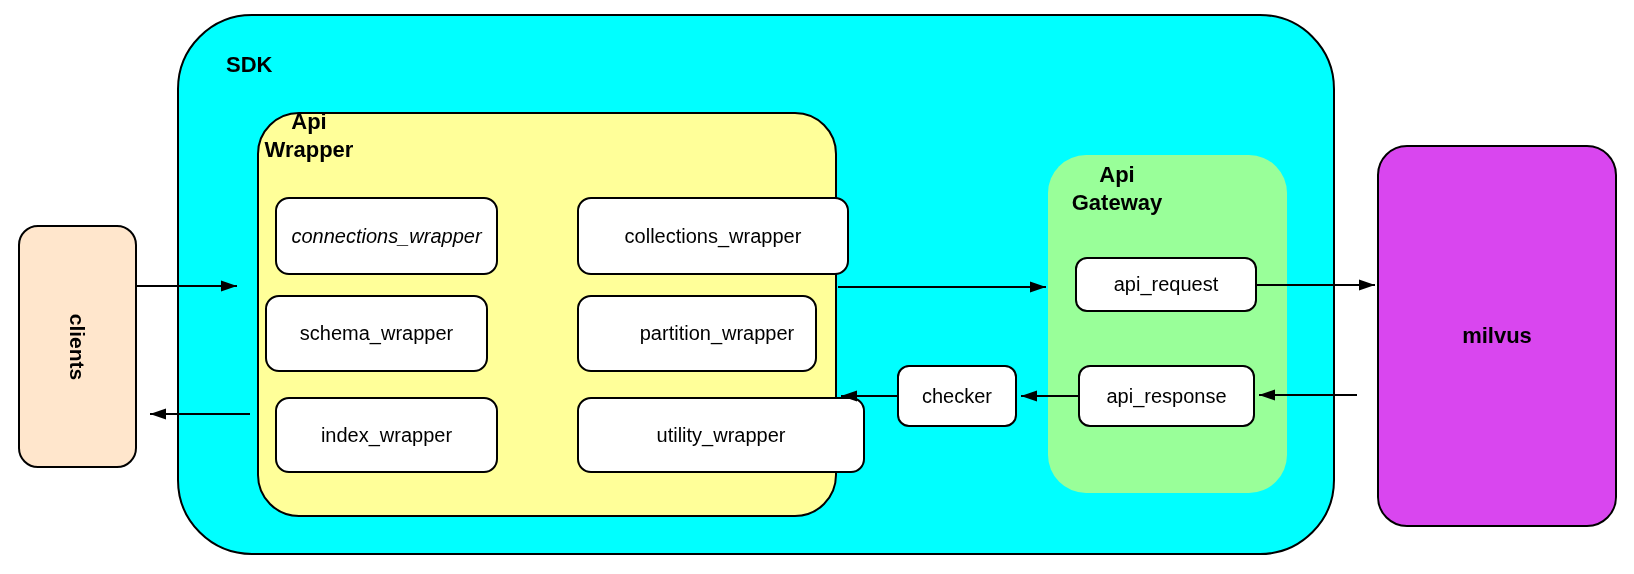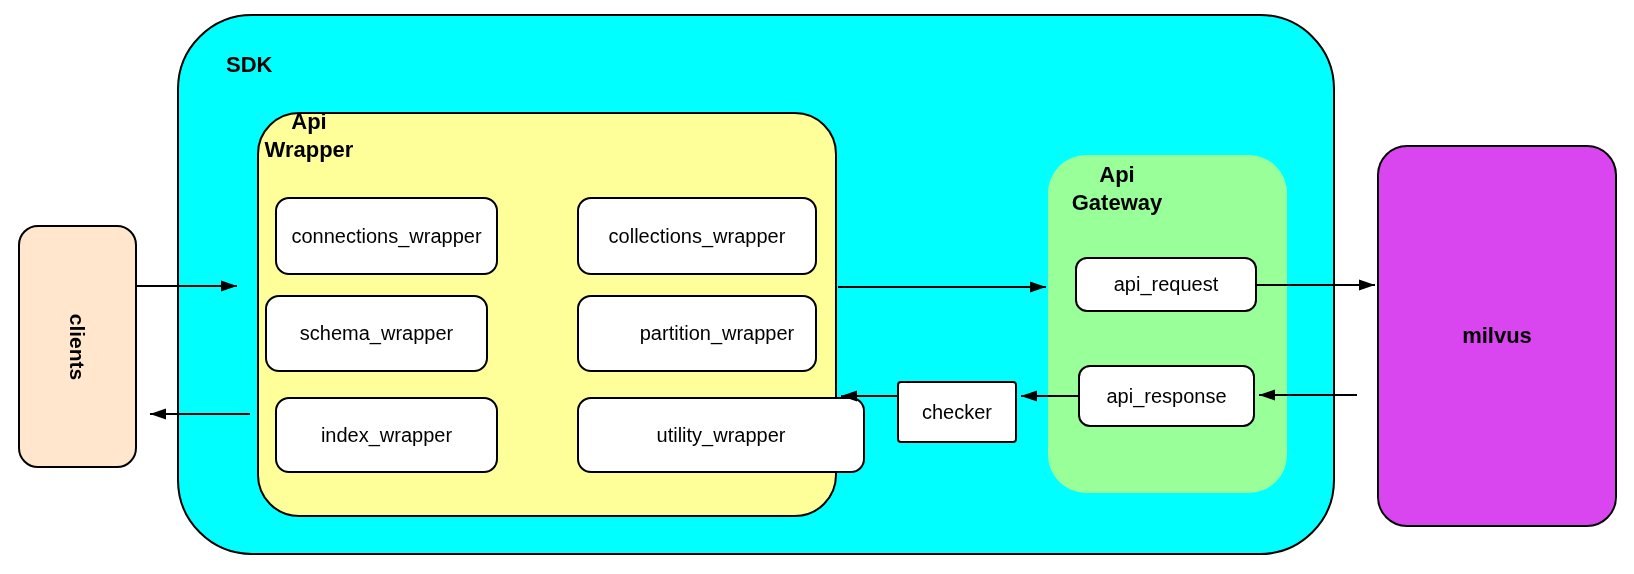--- a/index.html
+++ b/index.html
@@ -80,24 +80,24 @@
 Gateway</div>
 
   <div class="node clients">
     <span class="rot">clients</span>
   </div>
 
   <div class="node milvus">
     <span>milvus</span>
   </div>
 
-  <div class="wbox" style="left:275px;top:197px;width:223px;height:78px;">
+  <div class="wbox" style="left:275px;top:197px;width:223px;height:78px;font-style:italic;">
     <span>connections_wrapper</span>
   </div>
-  <div class="wbox" style="left:577px;top:197px;width:240px;height:78px;">
+  <div class="wbox" style="left:577px;top:197px;width:272px;height:78px;">
     <span>collections_wrapper</span>
   </div>
   <div class="wbox" style="left:265px;top:295px;width:223px;height:77px;">
     <span>schema_wrapper</span>
   </div>
   <div class="wbox" style="left:577px;top:295px;width:240px;height:77px;padding-left:40px;">
     <span>partition_wrapper</span>
   </div>
   <div class="wbox" style="left:275px;top:397px;width:223px;height:76px;align-items:center;">
     <span>index_wrapper</span>
@@ -106,21 +106,21 @@
     <span>utility_wrapper</span>
   </div>
 
   <div class="wbox" style="left:1078px;top:365px;width:177px;height:62px;border-radius:12px;">
     <span>api_response</span>
   </div>
   <div class="wbox" style="left:1075px;top:257px;width:182px;height:55px;border-radius:12px;">
     <span>api_request</span>
   </div>
 
-  <div class="wbox" style="left:897px;top:365px;width:120px;height:62px;border-radius:4px;margin-top:16px;">
+  <div class="wbox" style="left:897px;top:365px;width:120px;height:62px;border-radius:12px;">
     <span>checker</span>
   </div>
 
   <svg class="arrows" width="1634" height="574" viewBox="0 0 1634 574">
     <defs>
       <marker id="arrow" markerUnits="userSpaceOnUse" markerWidth="18" markerHeight="12" refX="16" refY="6" orient="auto">
         <path d="M0,0.5 L16,6 L0,11.5 Z" fill="#000"></path>
       </marker>
     </defs>
     <line x1="135" y1="286" x2="237" y2="286" stroke="#000" stroke-width="2" marker-end="url(#arrow)"></line>

